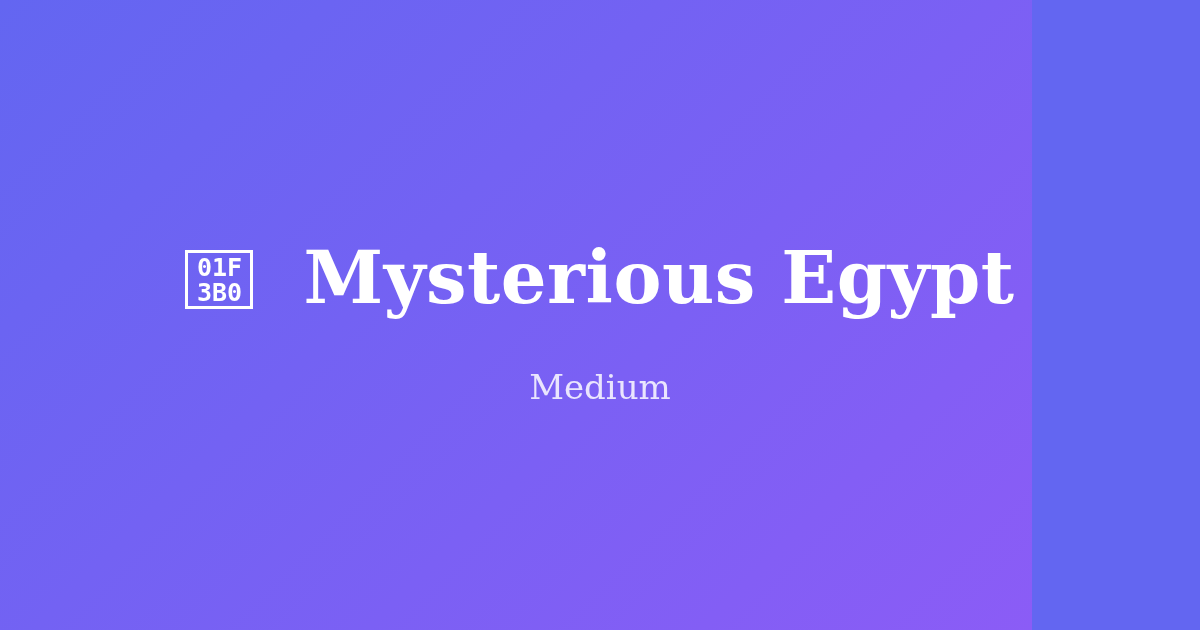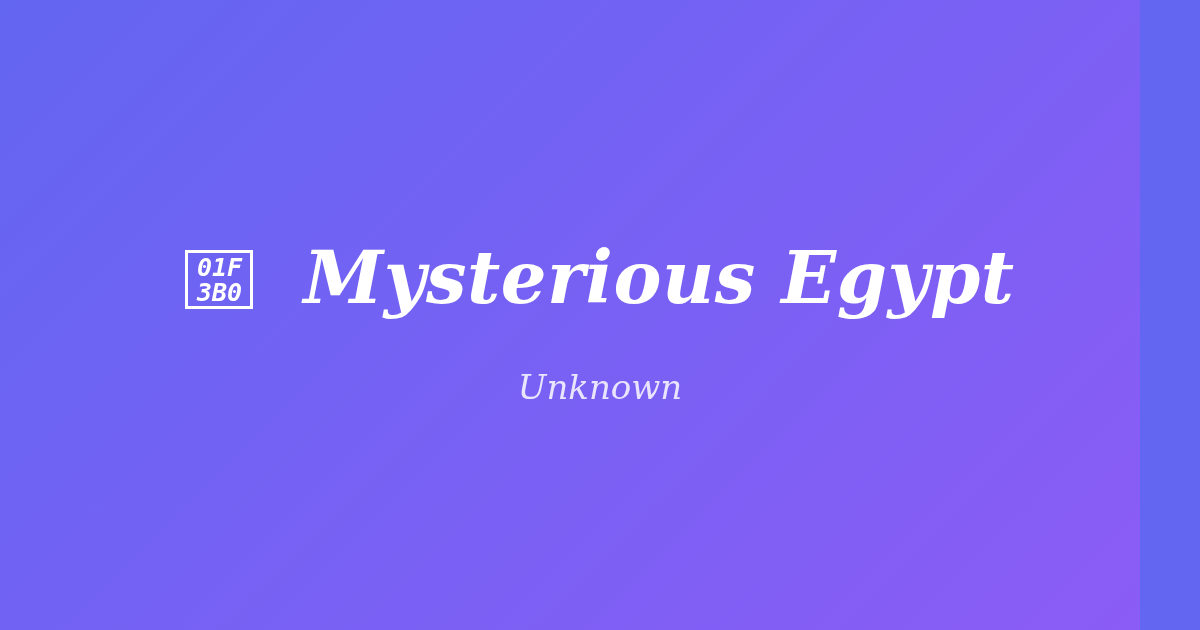--- a/index.html
+++ b/index.html
@@ -10,28 +10,27 @@
   body {
     width: 1200px;
     height: 630px;
     overflow: hidden;
     font-family: "DejaVu Serif", "Liberation Serif", serif;
     background: #6366f1;
   }
 
   .card {
     position: relative;
-    width: 1140px;
+    width: 1032px;
     height: 630px;
     box-sizing: border-box;
     display: flex;
     flex-direction: column;
     align-items: center;
     background-image: linear-gradient(135deg, #6366f1 0%, #8b5cf6 100%);
-    font-style: italic;
   }
 
   
   .title-row {
     position: absolute;
     top: 232px;
     left: 0;
     width: 1200px;
     height: 92px;
     display: flex;
@@ -110,16 +109,16 @@
   <div class="title-row">
 
     <span class="tofu">
       <span class="tofu-line">01F</span>
       <span class="tofu-line">3B0</span>
     </span>
 
     <span class="title-text">Mysterious Egypt</span>
   </div>
 
-  <div class="subtitle">Unknown</div>
+  <div class="subtitle">Medium</div>
 
 
 </div>
 
 </body></html>

